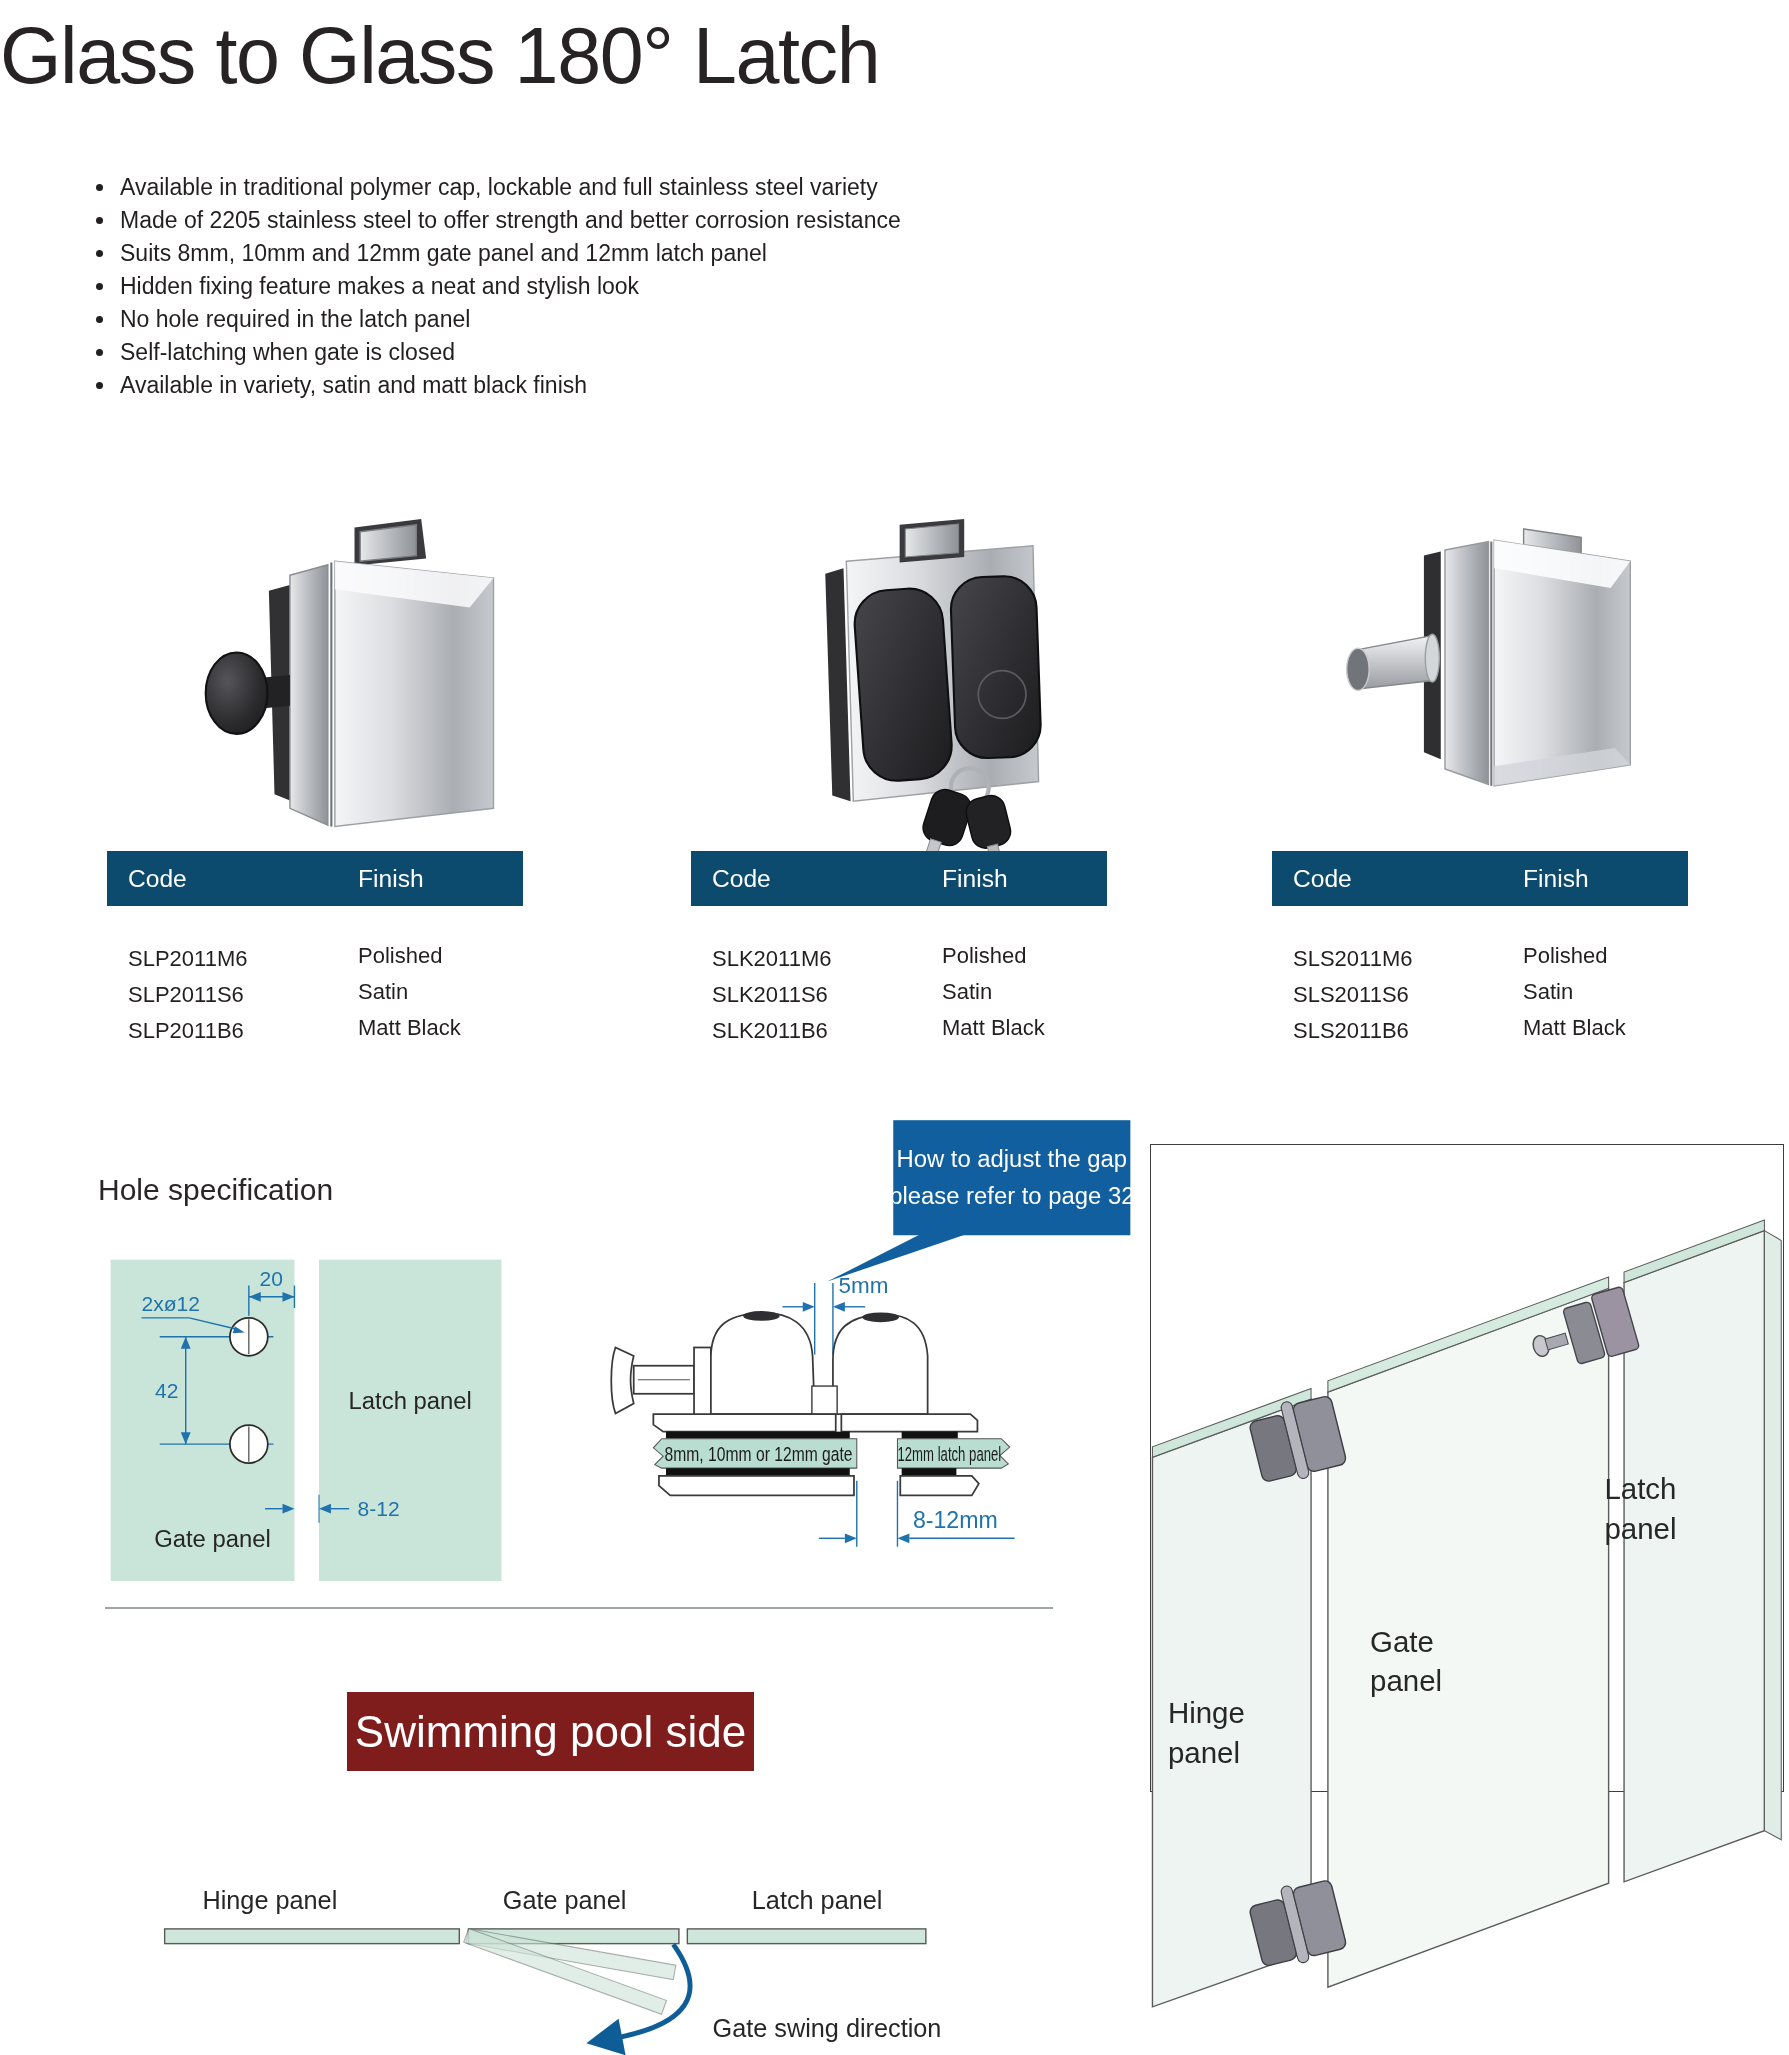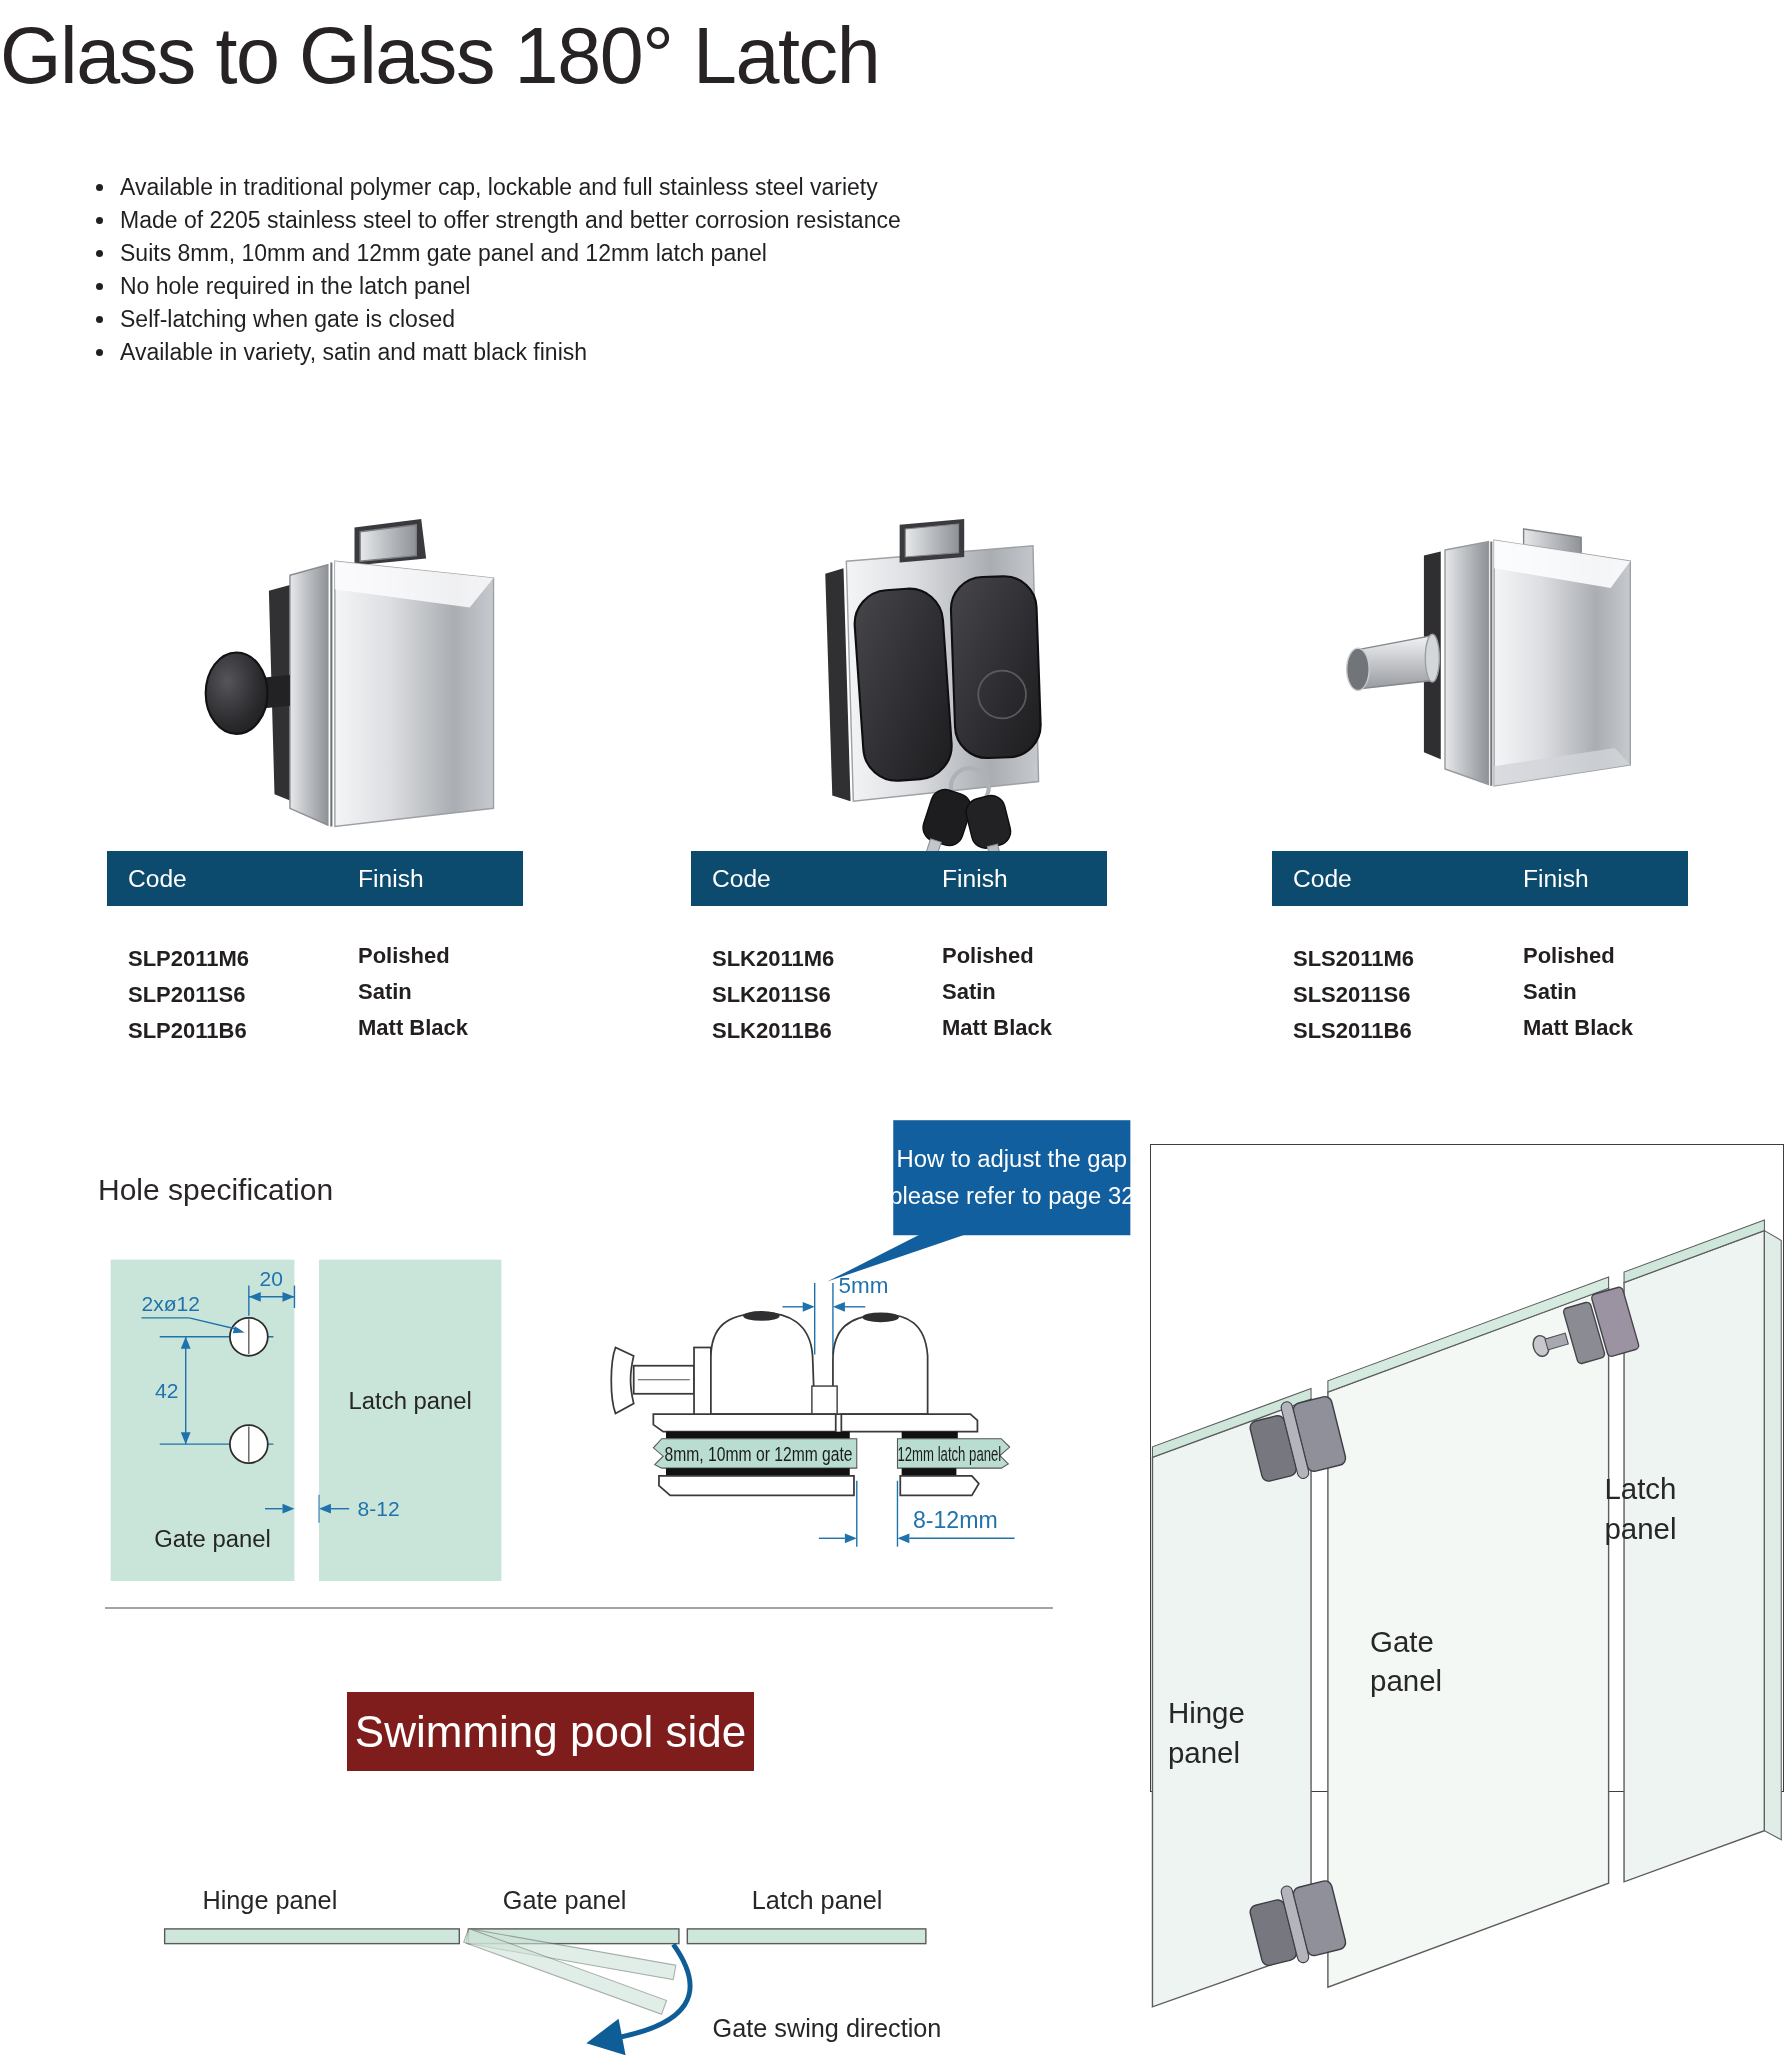--- a/index.html
+++ b/index.html
@@ -10,21 +10,21 @@
   .bullets{position:absolute;left:88px;top:171px;margin:0;padding:0;list-style:none;}
   .bullets li{position:relative;padding-left:32px;font-size:23px;line-height:33px;white-space:nowrap;}
   .bullets li::before{content:"";position:absolute;left:8.4px;top:13.3px;width:7px;height:7px;
          border-radius:50%;background:#231f20;}
   .photo{position:absolute;}
   .spec-table{position:absolute;top:851px;width:416px;}
   .spec-head{height:55px;background:#0c4a6e;color:#ffffff;position:relative;}
   .spec-head .h-code{position:absolute;left:21px;top:14px;font-size:24.6px;}
   .spec-head .h-finish{position:absolute;left:251px;top:14px;font-size:24.6px;}
   .spec-rows{position:relative;margin-top:34px;}
-  .spec-row{height:36px;position:relative;font-size:22px;font-weight:bold;}
+  .spec-row{height:36px;position:relative;font-size:22px;}
   .cell-code{position:absolute;left:21px;top:5.6px;}
   .cell-finish{position:absolute;left:251px;top:2.8px;}
   #table-1{left:107px;} #table-2{left:691px;} #table-3{left:1272px;}
   .hs-title{position:absolute;left:98px;top:1169px;width:421px;text-align:left;
          font-size:30px;line-height:41px;color:#2a2627;}
   .divider{position:absolute;left:105px;top:1607px;width:948px;height:2.1px;background:#9fa5a9;}
   .pool-banner{position:absolute;left:347px;top:1692px;width:407px;height:79px;background:#7f1d1d;
          color:#fff;display:flex;align-items:center;justify-content:center;font-size:44px;}
   .box3d{position:absolute;left:1150px;top:1144px;width:634px;height:648px;
          border:1.4px solid #3e3e40;box-sizing:border-box;}
@@ -63,20 +63,21 @@
       </linearGradient>
     </defs>
   </svg>
 
   <div class="title">Glass to Glass 180° Latch</div>
 
   <ul class="bullets">
     <li>Available in traditional polymer cap, lockable and full stainless steel variety</li>
     <li>Made of 2205 stainless steel to offer strength and better corrosion resistance</li>
     <li>Suits 8mm, 10mm and 12mm gate panel and 12mm latch panel</li>
+    <li>Hidden fixing feature makes a neat and stylish look</li>
     <li>No hole required in the latch panel</li>
     <li>Self-latching when gate is closed</li>
     <li>Available in variety, satin and matt black finish</li>
   </ul>
 
   <svg class="photo" style="left:179px;top:491px" width="337" height="351" viewBox="0 0 480 500">
     <polygon points="250,52 345,40 352,96 250,106" fill="#3a3a3e"></polygon>
     <polygon points="258,58 338,48 338,92 258,100" fill="url(#steelB)" stroke="#7b7e82" stroke-width="2"></polygon>
     <polygon points="128,142 158,134 166,444 136,432" fill="#313134"></polygon>
     <polygon points="158,120 212,105 212,476 158,452" fill="url(#steelB)" stroke="#8a8d91" stroke-width="2"></polygon>

